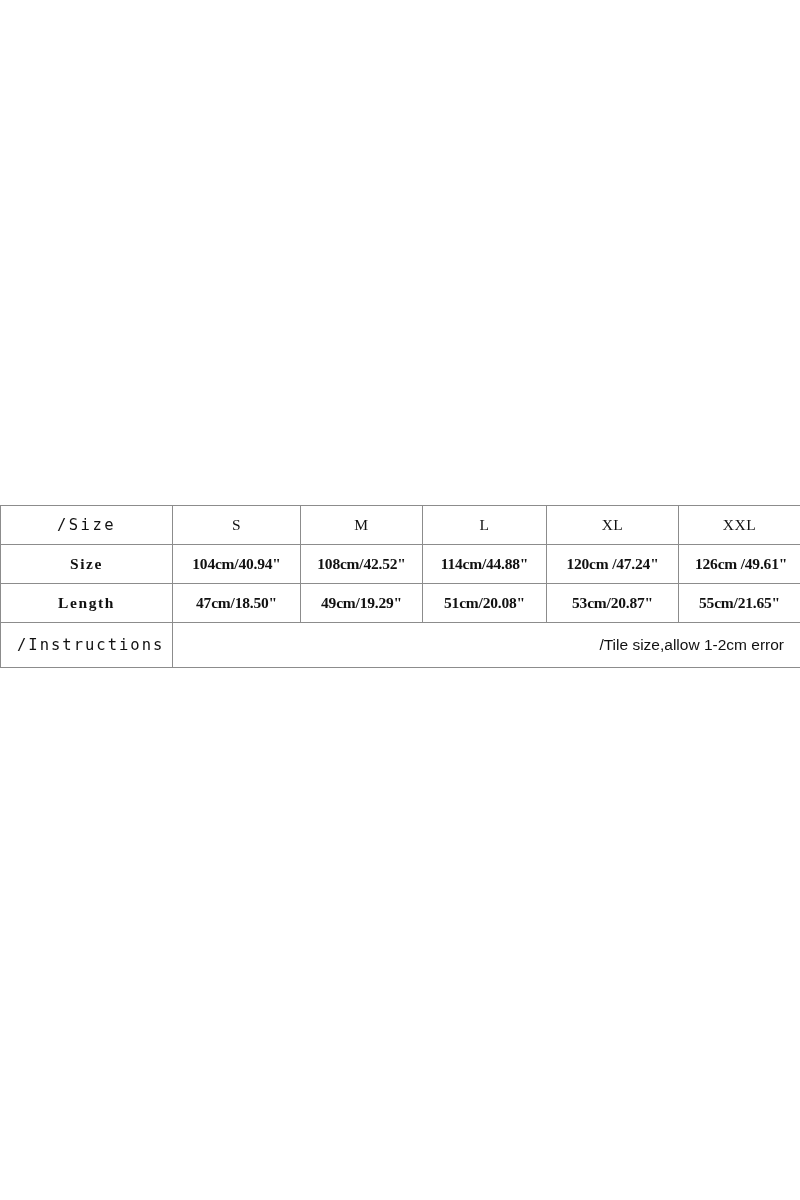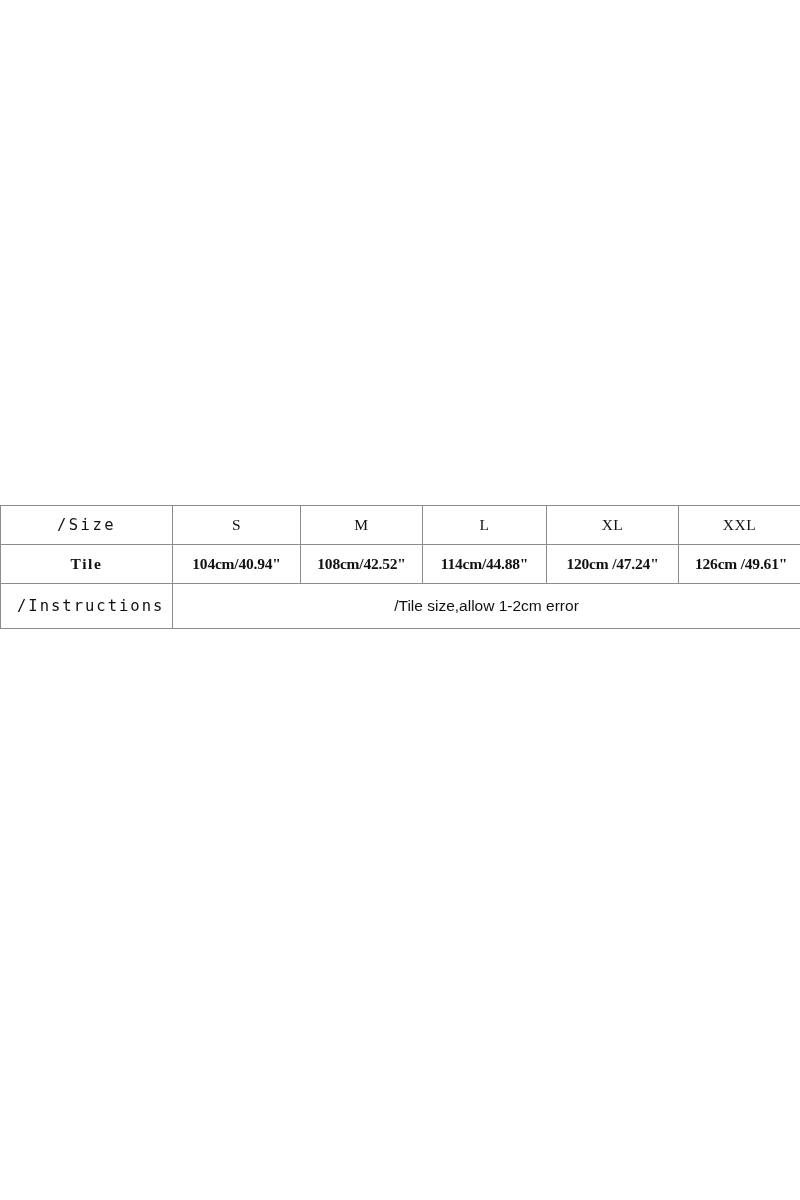--- a/index.html
+++ b/index.html
@@ -81,20 +81,21 @@
     font-family: "Liberation Serif", serif;
     font-weight: 700;
     font-size: 15px;
     letter-spacing: -0.2px;
     white-space: nowrap;
   }
 
   
   tr.instructions-row td {
     height: 44px;
+    text-align: right;
   }
   td.instructions-label {
     background: #c2c2c2;
     font-family: "DejaVu Sans Mono", "Liberation Mono", monospace;
     font-weight: 400;
     font-size: 15px;
     letter-spacing: 2px;
     color: #1a1a1a;
   }
   td.instructions-value {
@@ -123,29 +124,37 @@
       <tr>
         <td class="head-corner">/Size</td>
         <td class="head-cell">S</td>
         <td class="head-cell">M</td>
         <td class="head-cell">L</td>
         <td class="head-cell">XL</td>
         <td class="head-cell">XXL</td>
       </tr>
 
       <tr>
-        <td class="row-label">Tile</td>
+        <td class="row-label">Size</td>
         <td class="data-cell">104cm/40.94"</td>
         <td class="data-cell">108cm/42.52"</td>
         <td class="data-cell">114cm/44.88"</td>
         <td class="data-cell">120cm /47.24"</td>
         <td class="data-cell">126cm /49.61"</td>
       </tr>
 
 
+      <tr>
+        <td class="row-label">Length</td>
+        <td class="data-cell">47cm/18.50"</td>
+        <td class="data-cell">49cm/19.29"</td>
+        <td class="data-cell">51cm/20.08"</td>
+        <td class="data-cell">53cm/20.87"</td>
+        <td class="data-cell">55cm/21.65"</td>
+      </tr>
 
       <tr class="instructions-row">
         <td class="instructions-label">/Instructions</td>
         <td class="instructions-value" colspan="5">/Tile size,allow 1-2cm error</td>
       </tr>
     </tbody>
   </table>
 </div>
 
 </body></html>

